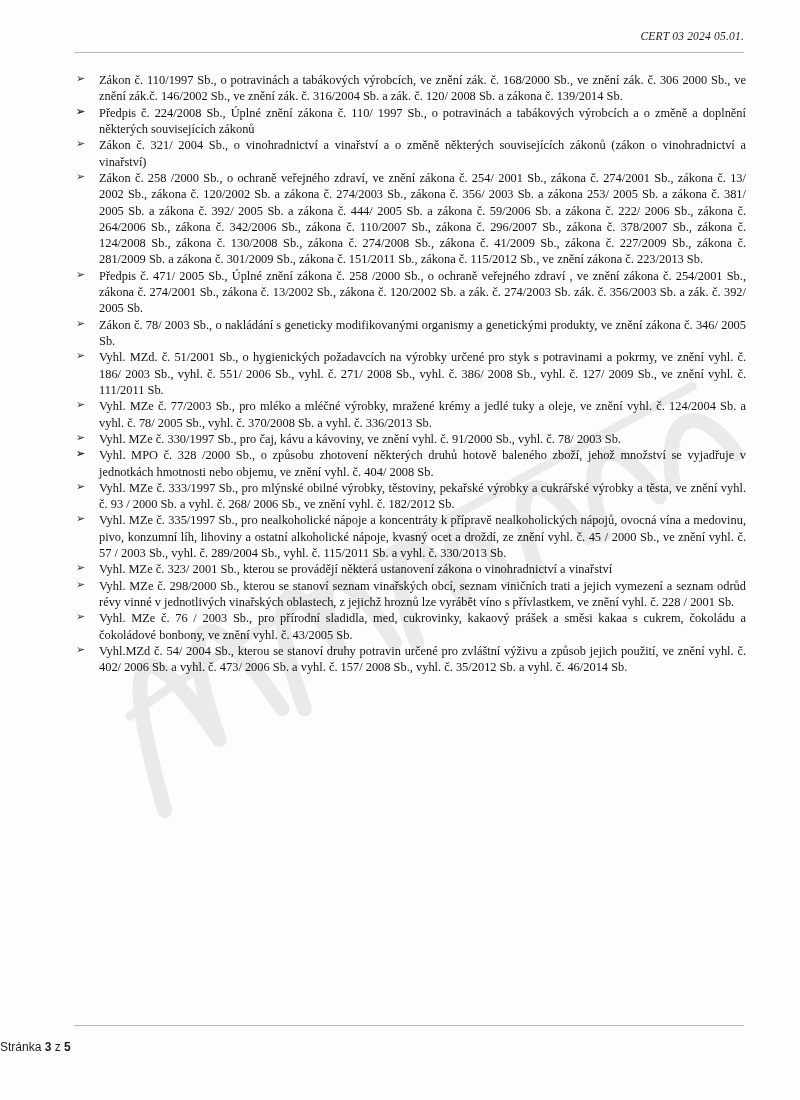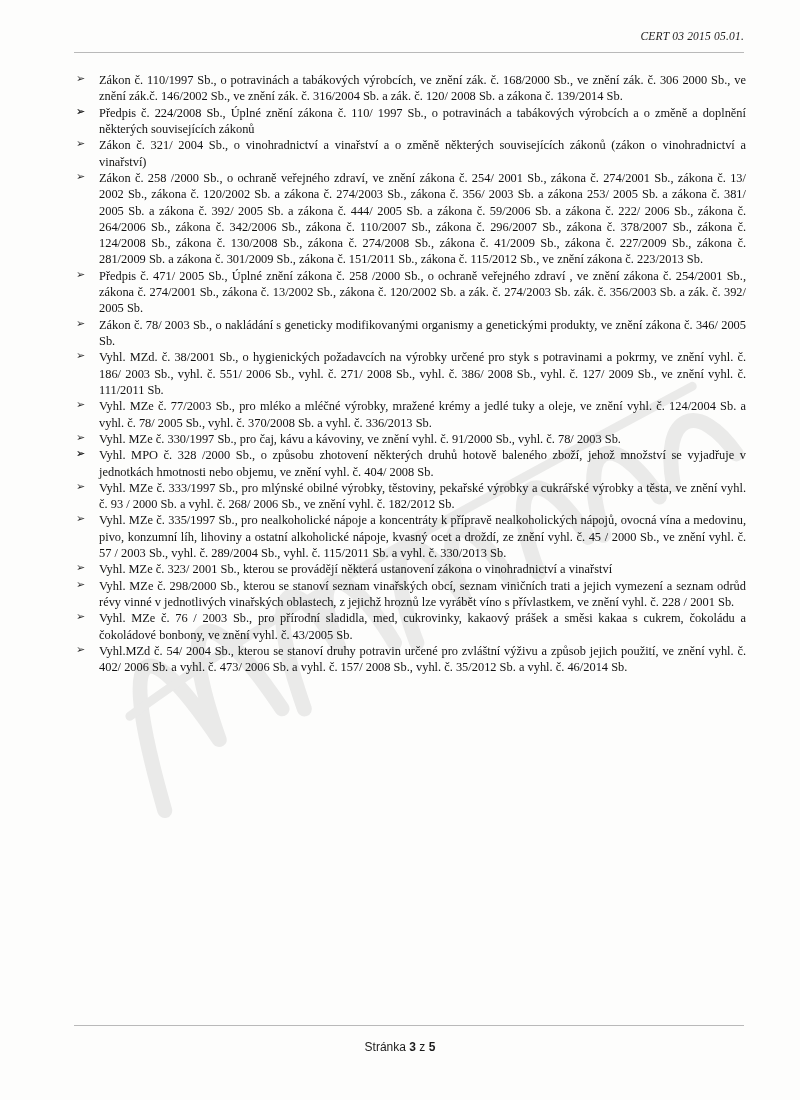--- a/index.html
+++ b/index.html
@@ -96,21 +96,21 @@
     bottom: 74px;
     left: 74px;
     right: 56px;
     border-top: 1px solid #b9b9b9;
   }
   .footer {
     position: absolute;
     bottom: 46px;
     left: 0;
     right: 0;
-    text-align: center;
+    text-align: left;
     font-size: 12px;
     font-family: "Liberation Sans", sans-serif;
     color: #1b1b1b;
   }
   .footer b { font-weight: bold; }
 </style>
 </head>
 <body>
 
 <div class="page">
@@ -123,21 +123,21 @@
         <path d="M330 360 C340 250, 380 240, 392 340 C400 260, 430 250, 442 345"></path>
         <path d="M470 350 C478 250, 520 245, 530 340"></path>
         <path d="M545 345 C560 250, 600 250, 612 335"></path>
         <path d="M630 330 C650 260, 690 265, 700 330"></path>
         <path d="M40 300 C200 270, 420 260, 690 250" stroke-width="9"></path>
       </g>
     </svg>
   </div>
 
   <div class="header">
-    <span>CERT 03 2015 05.01.</span>
+    <span>CERT 03 2024 05.01.</span>
   </div>
   <div class="header-rule"></div>
 
   <div class="content">
     <ul class="items">
       <li class="item">
         <span class="bullet">➢</span>
         <span class="txt"><b>Zákon č. 110/1997 Sb.,</b> o potravinách a tabákových výrobcích, ve znění zák. <b>č. 168/2000 Sb.,</b> <b>ve znění zák. č. 306 2000 Sb.,</b> ve znění <b>zák.č. 146/2002 Sb.,</b> ve znění <b>zák. č. 316/2004 Sb. a zák. č. 120/ 2008 Sb. a zákona č. 139/2014 Sb.</b></span>
       </li>
       <li class="item">
@@ -158,21 +158,21 @@
       <li class="item">
         <span class="bullet">➢</span>
         <span class="txt"><b>Předpis č. 471/ 2005 Sb., Úplné znění zákona č. 258 /2000 Sb.,</b> o ochraně veřejného zdraví , ve znění <b>zákona č. 254/2001 Sb., zákona č. 274/2001 Sb., zákona č. 13/2002 Sb., zákona č. 120/2002 Sb. a zák. č. 274/2003 Sb. zák. č. 356/2003 Sb. a zák. č. 392/ 2005 Sb.</b></span>
       </li>
       <li class="item">
         <span class="bullet">➢</span>
         <span class="txt"><b>Zákon č. 78/ 2003 Sb.,</b> o nakládání s geneticky modifikovanými organismy a genetickými produkty, ve znění <b>zákona č. 346/ 2005 Sb.</b></span>
       </li>
       <li class="item">
         <span class="bullet">➢</span>
-        <span class="txt"><b>Vyhl. MZd. č. 38/2001 Sb.,</b> o hygienických požadavcích na výrobky určené pro styk s potravinami a pokrmy, ve znění <b>vyhl. č. 186/ 2003 Sb., vyhl. č. 551/ 2006 Sb., vyhl. č. 271/ 2008 Sb., vyhl. č. 386/ 2008 Sb., vyhl. č. 127/ 2009 Sb., ve znění vyhl. č. 111/2011 Sb.</b></span>
+        <span class="txt"><b>Vyhl. MZd. č. 51/2001 Sb.,</b> o hygienických požadavcích na výrobky určené pro styk s potravinami a pokrmy, ve znění <b>vyhl. č. 186/ 2003 Sb., vyhl. č. 551/ 2006 Sb., vyhl. č. 271/ 2008 Sb., vyhl. č. 386/ 2008 Sb., vyhl. č. 127/ 2009 Sb., ve znění vyhl. č. 111/2011 Sb.</b></span>
       </li>
       <li class="item">
         <span class="bullet">➢</span>
         <span class="txt"><b>Vyhl. MZe č. 77/2003 Sb.,</b> pro mléko a mléčné výrobky, mražené krémy a jedlé tuky a oleje, ve znění <b>vyhl. č. 124/2004 Sb. a vyhl. č. 78/ 2005 Sb., vyhl. č. 370/2008 Sb. a vyhl. č. 336/2013 Sb.</b></span>
       </li>
       <li class="item">
         <span class="bullet">➢</span>
         <span class="txt"><b>Vyhl. MZe č. 330/1997 Sb.,</b> pro čaj, kávu a kávoviny, ve znění <b>vyhl. č. 91/2000 Sb., vyhl. č. 78/ 2003 Sb.</b></span>
       </li>
       <li class="item">

